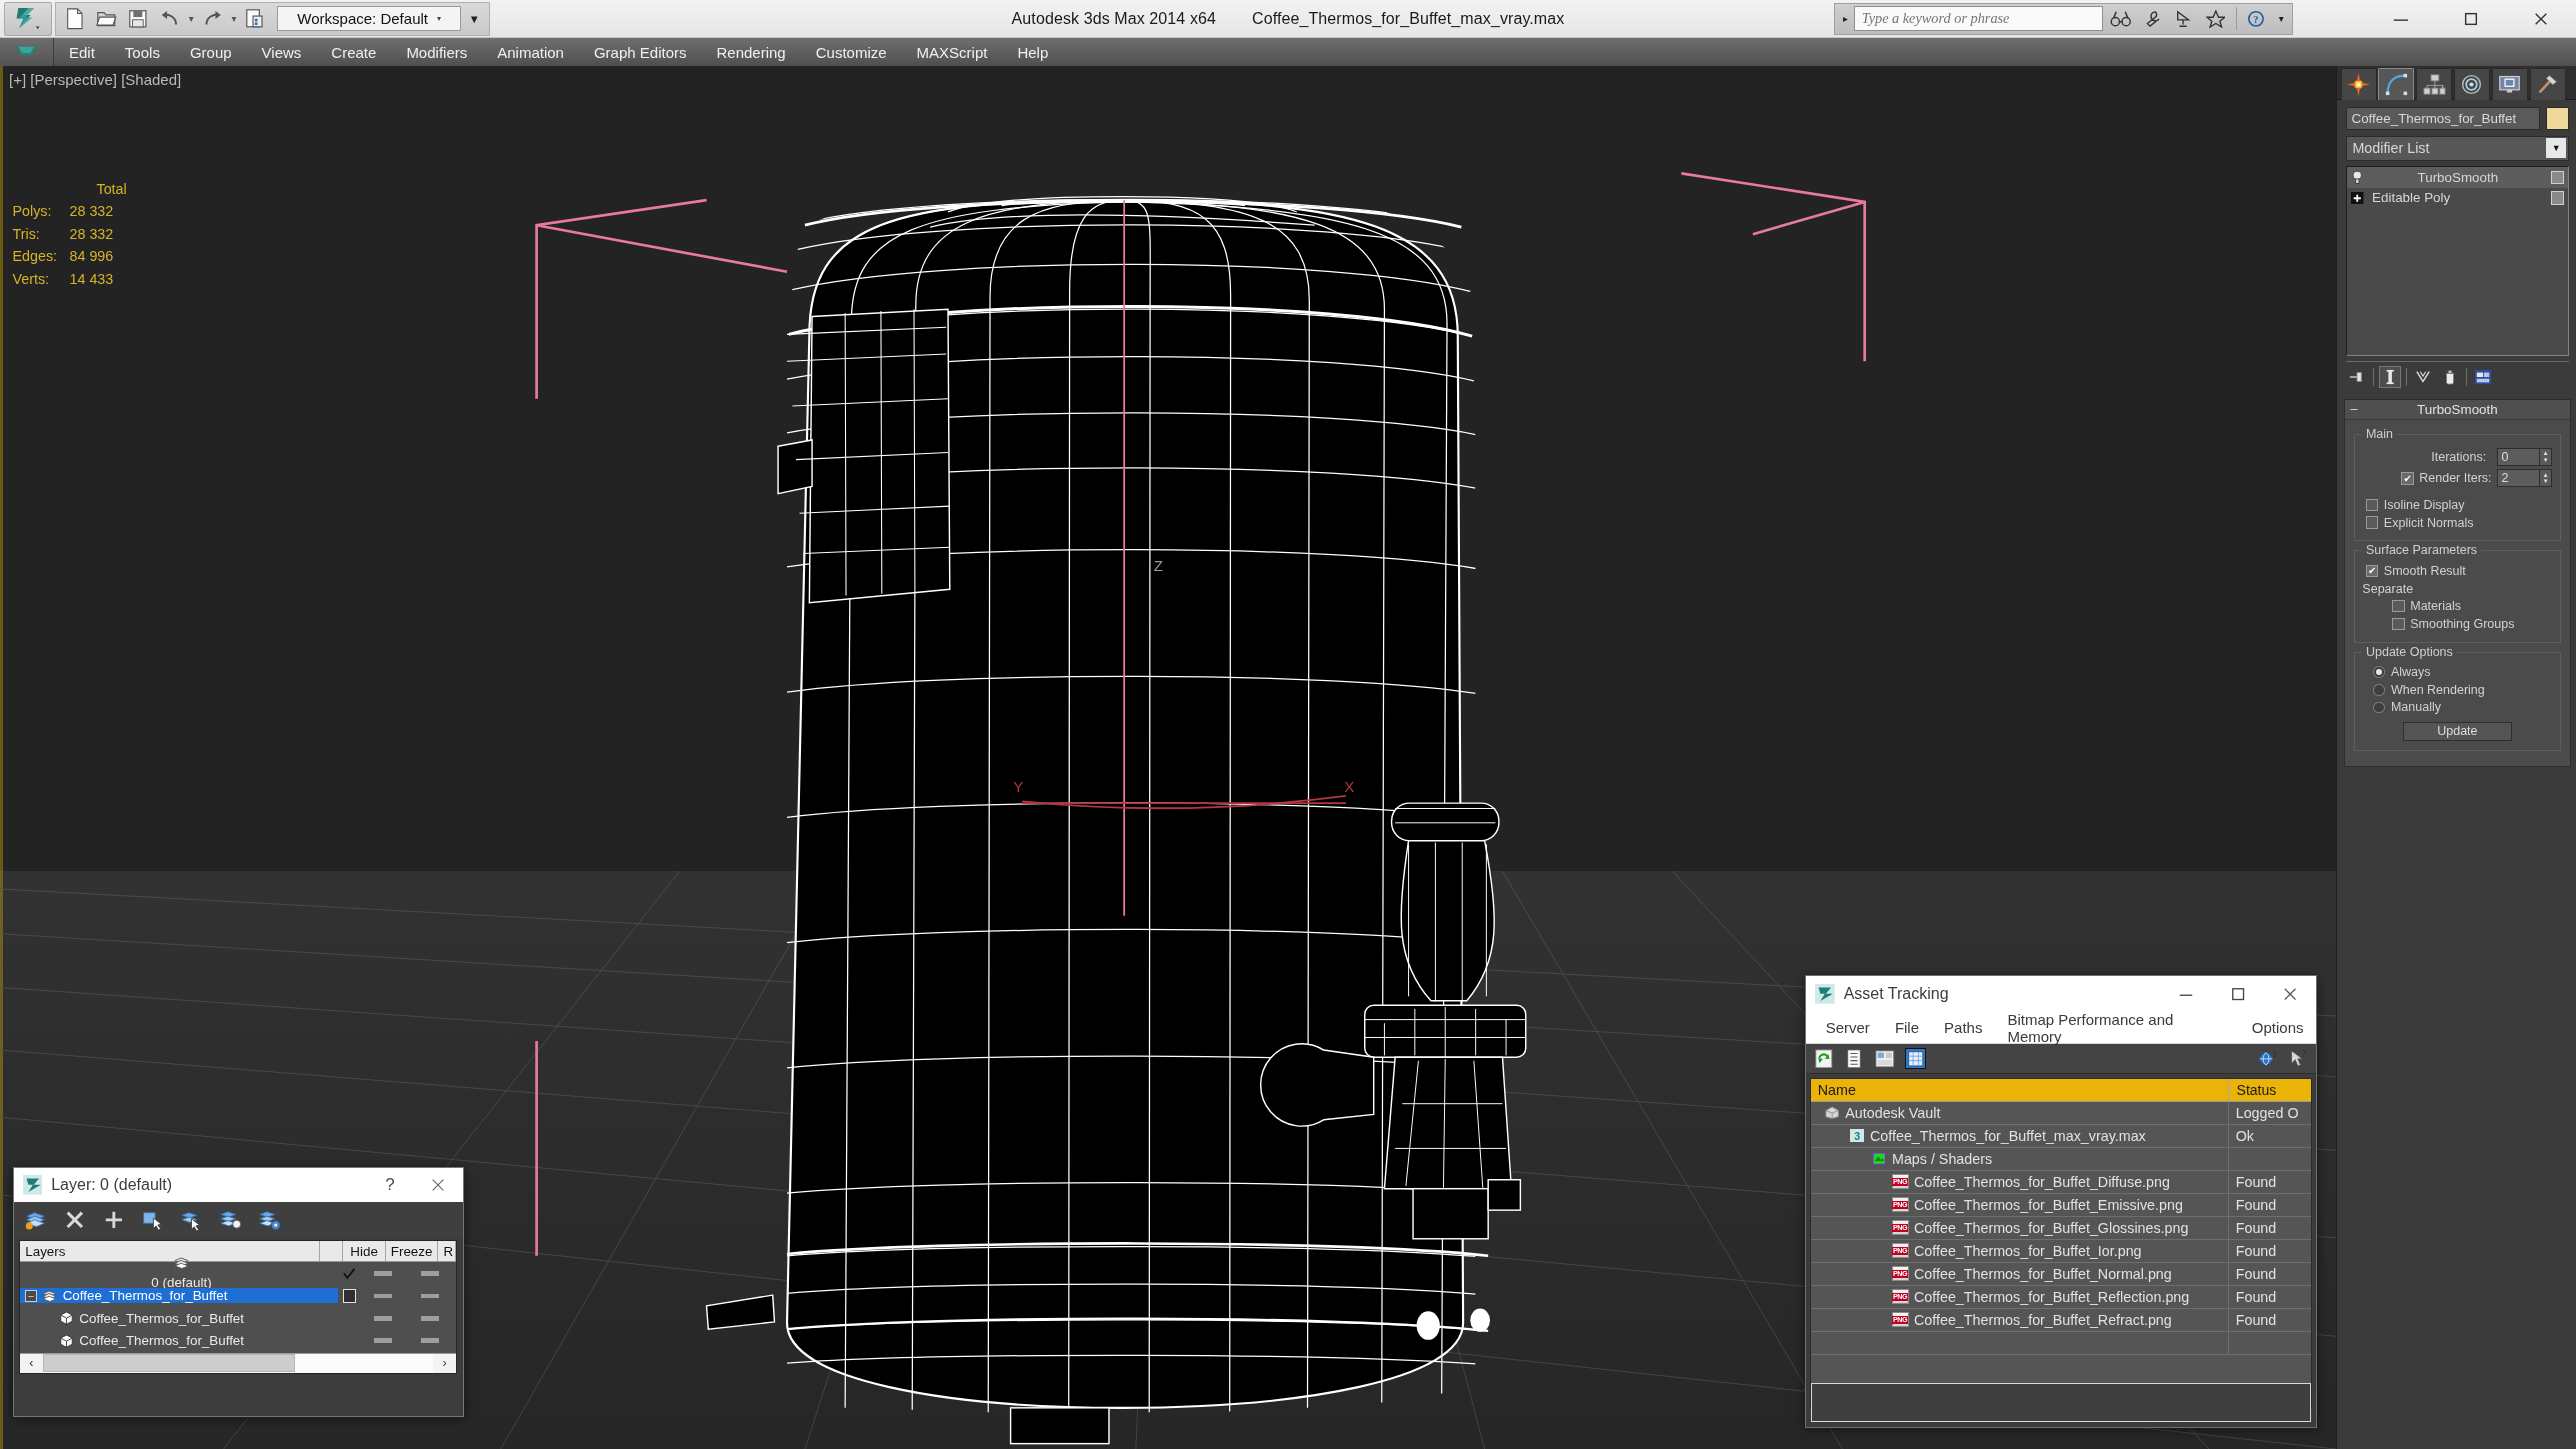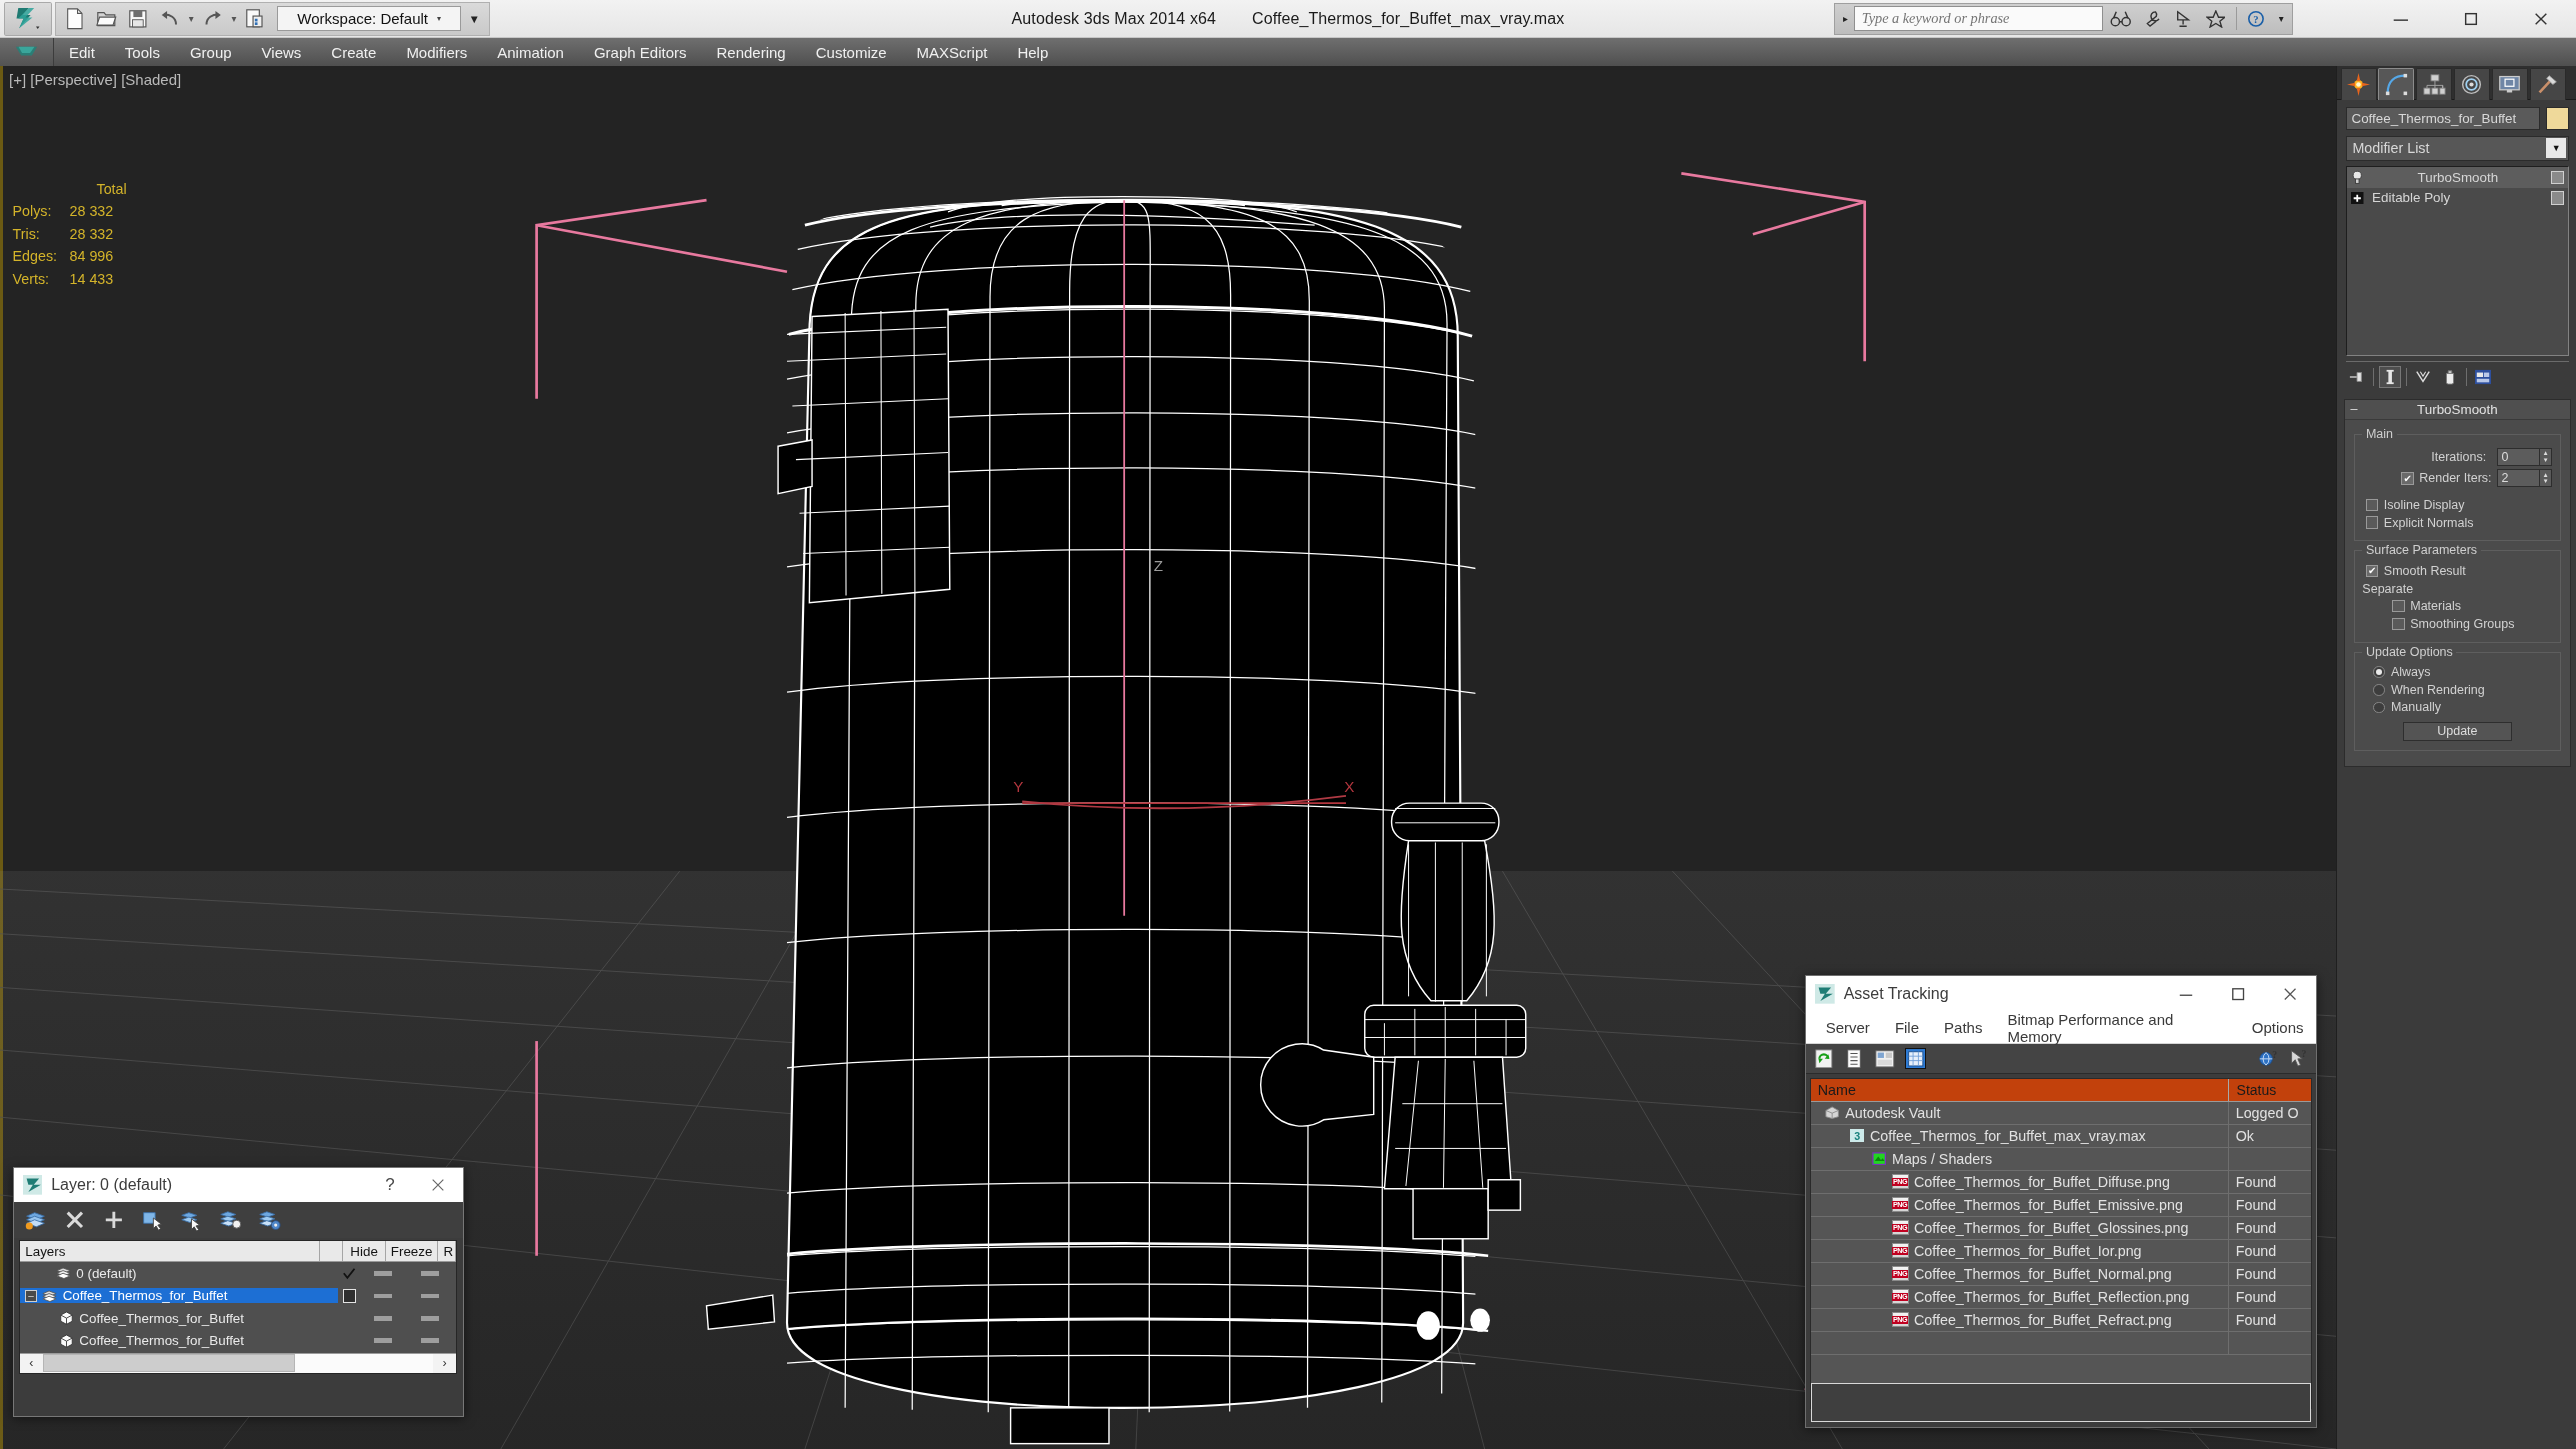--- a/index.html
+++ b/index.html
@@ -243,21 +243,21 @@
     height:30px; background:#444444; display:flex; align-items:center;
     padding:0 7.2px; gap:9px; border-bottom:0.9px solid #2b2b2b;
   }
   .awt-btn{ width:21.5px;height:21.5px;display:flex;align-items:center;justify-content:center; }
   .awt-btn.sel{ border:0.9px solid #111; }
   .aw-spacer{ flex:1; }
   .aw-listwrap{
     margin:3.6px; background:#555; border:1.8px solid #2a2a2a;
     height:331px; position:relative; overflow:hidden;
   }
-  .aw-hdr{ display:flex; height:23px; background:#c2410c; border-bottom:0.9px solid #9a9a9a; }
+  .aw-hdr{ display:flex; height:23px; background:#eab308; border-bottom:0.9px solid #9a9a9a; }
   .aw-hdr .c1{ flex:1; border-right:0.9px solid #a8a8a8; padding:0 7.2px; display:flex;align-items:center;
                font-size:14.3px; color:#1a1a1a;}
   .aw-hdr .c2{ width:82px; padding:0 7.2px; display:flex;align-items:center;
                font-size:14px; color:#1a1a1a;}
   .aw-row{ display:flex; height:23px; border-bottom:0.9px solid #6e6e6e; }
   .aw-row .n{ flex:1; display:flex; align-items:center; gap:5.4px; border-right:0.9px solid #6e6e6e;
               font-size:14.3px; color:#e2e2e2; overflow:hidden; white-space:nowrap; }
   .aw-row .s{ width:82px; padding-left:6.3px; display:flex;align-items:center;
               font-size:14.3px; color:#e2e2e2; overflow:hidden; white-space:nowrap;}
   .aw-row.empty .n, .aw-row.empty .s{ color:transparent; }
@@ -1122,21 +1122,21 @@
     <div class="lw-listwrap">
       <div class="lw-hdr">
         <div class="h layers">Layers</div>
         <div class="h tick"></div>
         <div class="h hide">Hide</div>
         <div class="h freeze">Freeze</div>
         <div class="h r">R</div>
       </div>
 
       <div class="lw-row">
-        <div class="nm" style="padding-left:36px;">
+        <div class="nm" style="padding-left:5px;flex-direction:column;">
           <span class="layerstack-ic">
             <svg width="15" height="12.5" viewBox="0 0 17 14">
               <path d="M1 4 L8 1 L16 4 L9 7 Z" fill="#dcdcdc" stroke="#555"></path>
               <path d="M1 7 L8 4 L16 7 L9 10 Z" fill="#f2f2f2" stroke="#555"></path>
               <path d="M1 10 L8 7 L16 10 L9 13 Z" fill="#ffffff" stroke="#555"></path>
             </svg>
           </span>
           <span>0 (default)</span>
         </div>
         <div class="tick">

